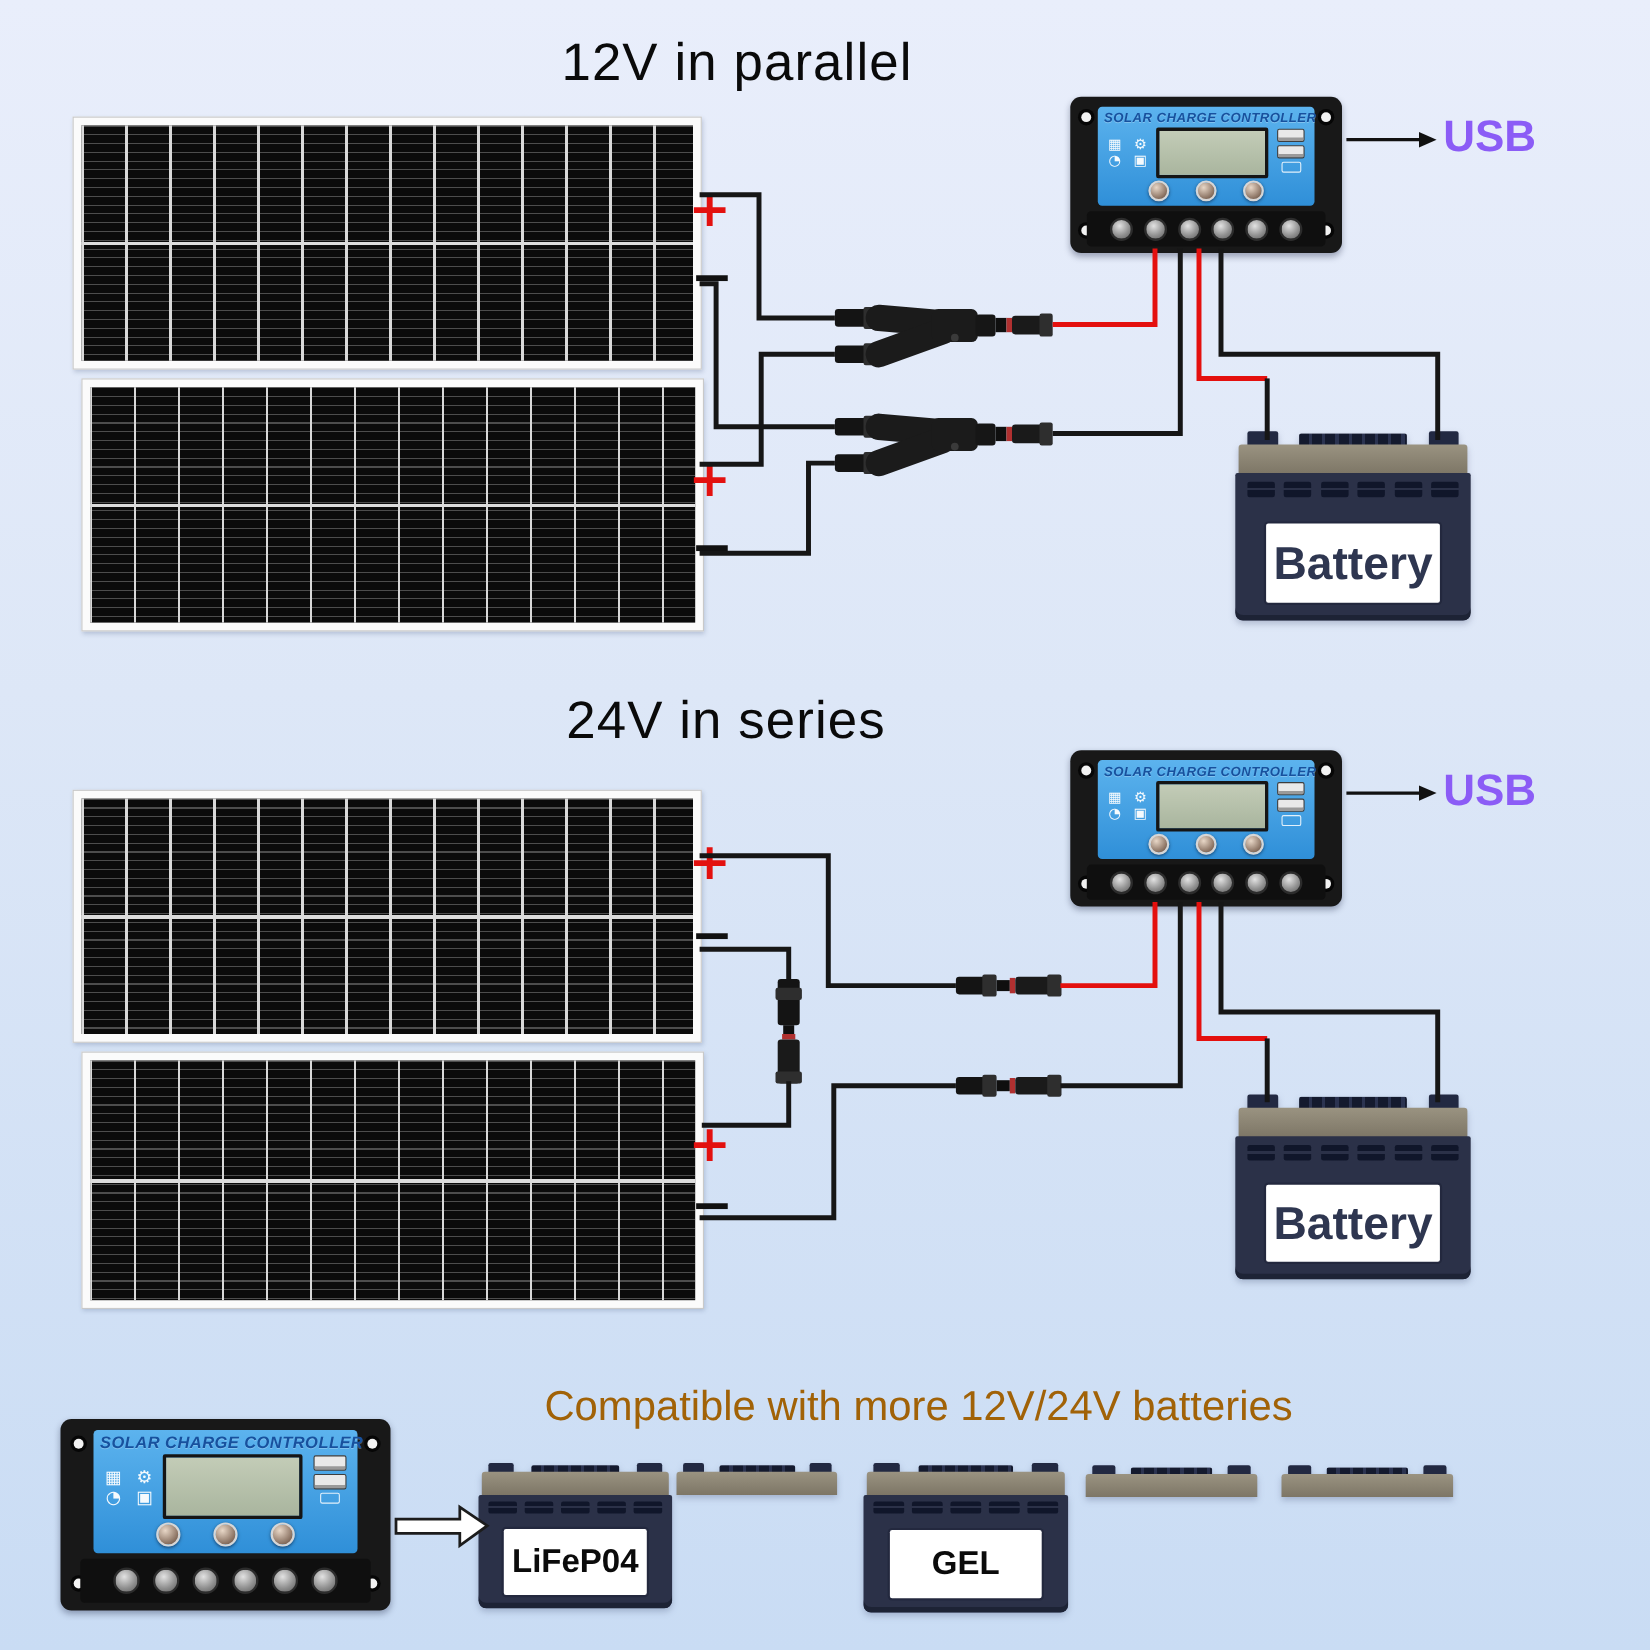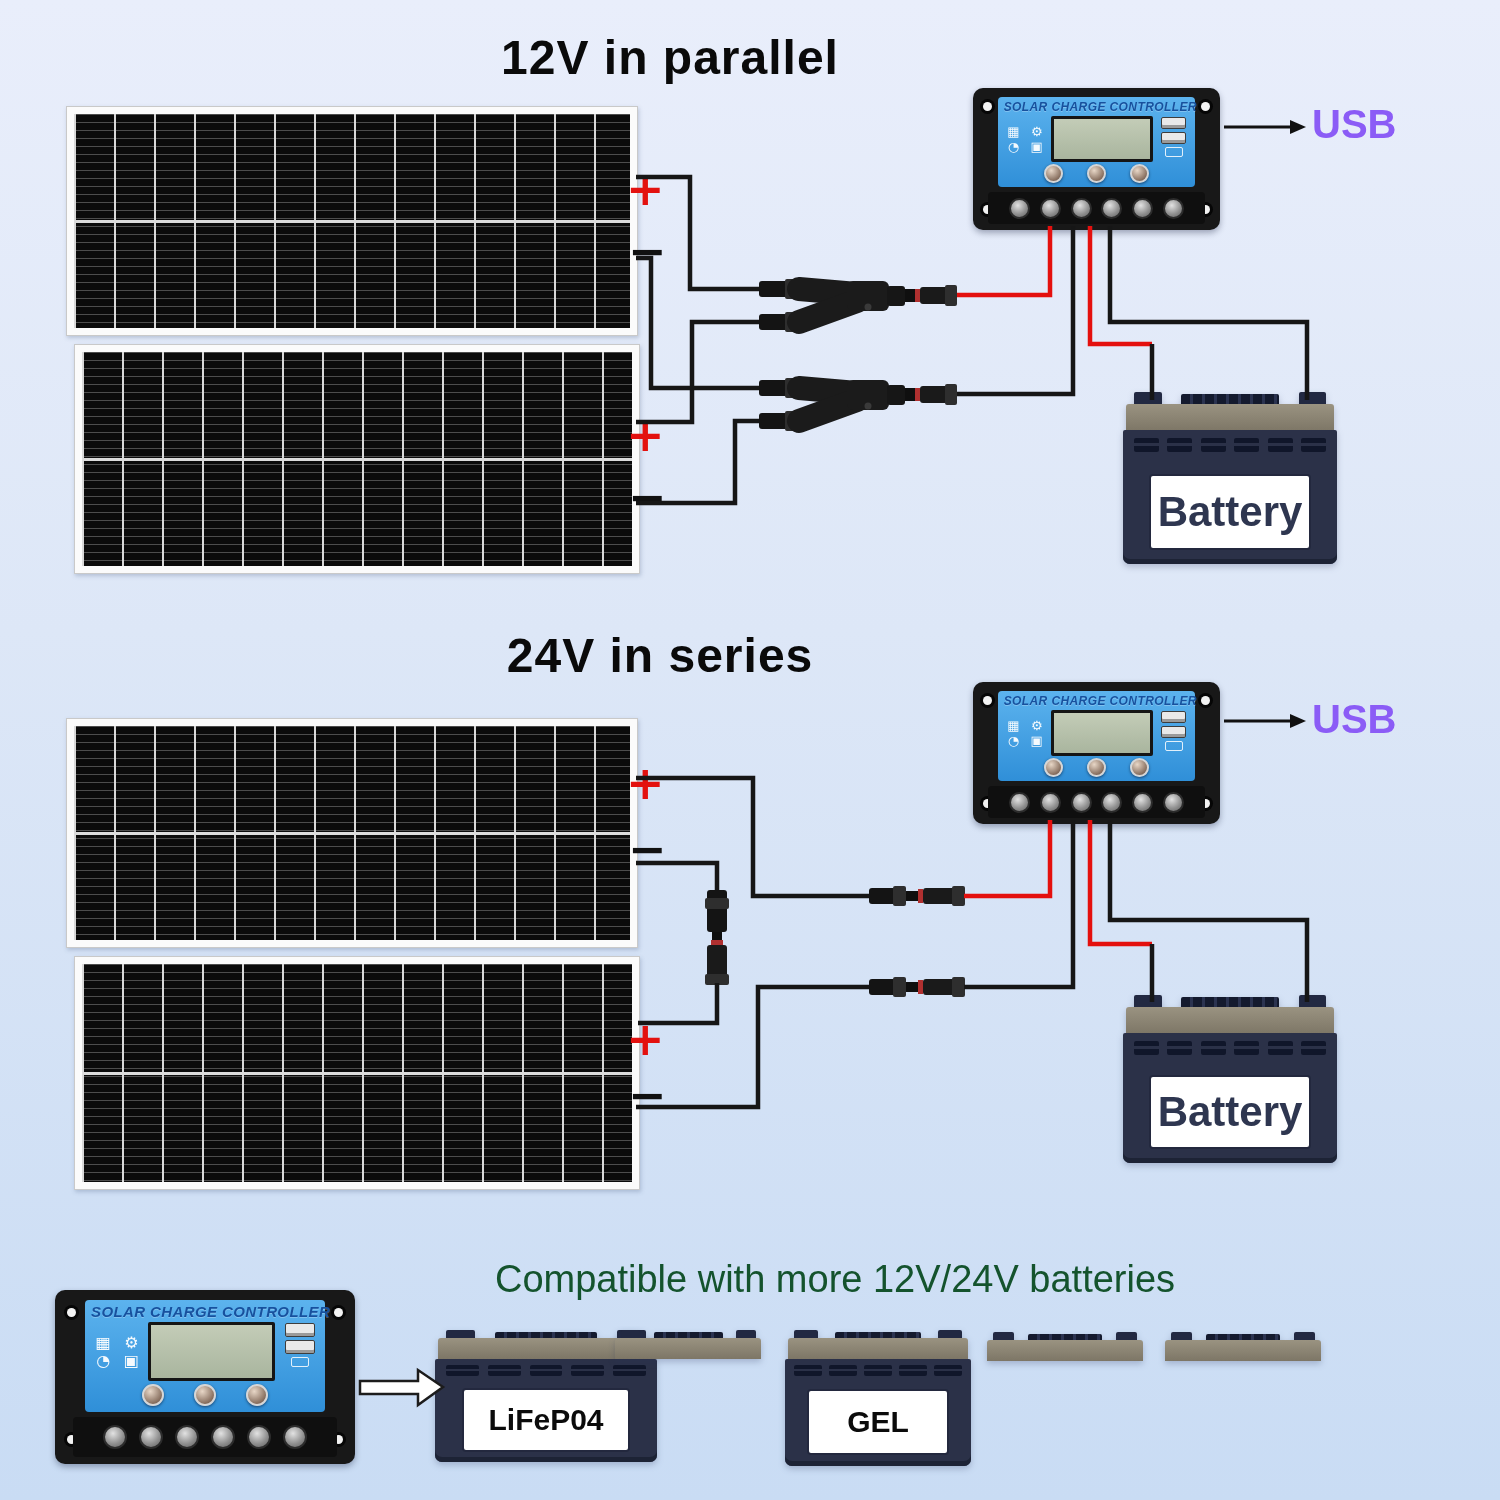--- a/index.html
+++ b/index.html
@@ -1,24 +1,24 @@
 <!DOCTYPE html>
 <html><head>
 <meta charset="utf-8">
 <style>
   html,body{margin:0;padding:0;}
   body{
     width:1500px;height:1500px;position:relative;overflow:hidden;
     background:linear-gradient(180deg,#e9eefb 0%,#dde7f7 42%,#c9dcf4 100%);
     font-family:"Liberation Sans",sans-serif;
   }
-  .title{position:absolute;font-weight:bold;color:#0a0a0a;text-align:center;letter-spacing:1px;}
+  .title{position:absolute;font-weight:normal;color:#0a0a0a;text-align:center;letter-spacing:1px;}
   #title-parallel{left:340px;top:30px;width:660px;font-size:48px;}
   #title-series{left:330px;top:628px;width:660px;font-size:48px;}
-  #compatible{position:absolute;left:380px;top:1258px;width:910px;font-size:38px;color:#14532d;text-align:center;}
+  #compatible{position:absolute;left:380px;top:1258px;width:910px;font-size:38px;color:#a16207;text-align:center;}
 
   
   .solar-panel{position:absolute;background:#fbfbfb;border:1px solid #c9c9c9;padding:7px;box-sizing:border-box;
     box-shadow:1px 2px 4px rgba(60,80,120,.25);}
   .panel-cells{width:100%;height:100%;background-color:#0b0b0b;
     background-image:
       linear-gradient(180deg,transparent 0,transparent calc(50% - 1px),#dcdcdc calc(50% - 1px),#dcdcdc calc(50% + 2px),transparent calc(50% + 2px)),
       repeating-linear-gradient(90deg,#d9d9d9 0,#d9d9d9 2px,transparent 2px,transparent 40px),
       repeating-linear-gradient(180deg,rgba(200,200,200,.35) 0,rgba(200,200,200,.35) 1px,transparent 1px,transparent 8px);}
 
@@ -255,21 +255,21 @@
           <span class="vent"></span>
           <span class="vent"></span>
           <span class="vent"></span>
           <span class="vent"></span>
           <span class="vent"></span>
       </div>
       <div class="bat-label">Battery</div>
     </div>
   </div>
 
-  <div class="battery small" style="left:435px;top:1330px;width:176px;height:132px;padding-left:46px;">
+  <div class="battery small" style="left:435px;top:1330px;width:176px;height:132px;">
     <div class="bat-nub left"></div>
     <div class="bat-nub right"></div>
     <div class="bat-handle"></div>
     <div class="bat-top"></div>
     <div class="bat-main">
       <div class="vent-row">
         <span class="vent"></span>
           <span class="vent"></span>
           <span class="vent"></span>
           <span class="vent"></span>

